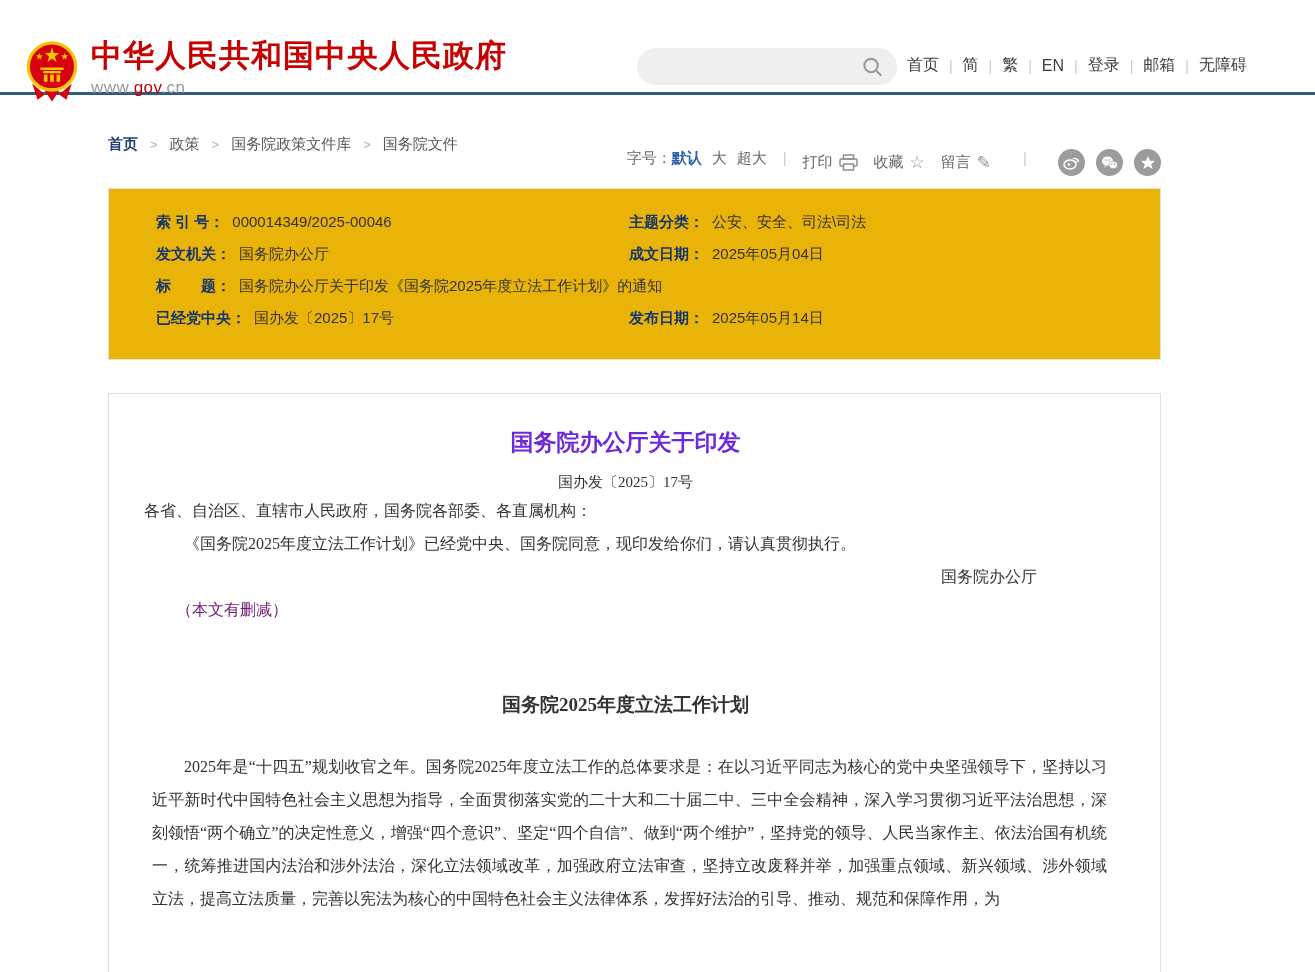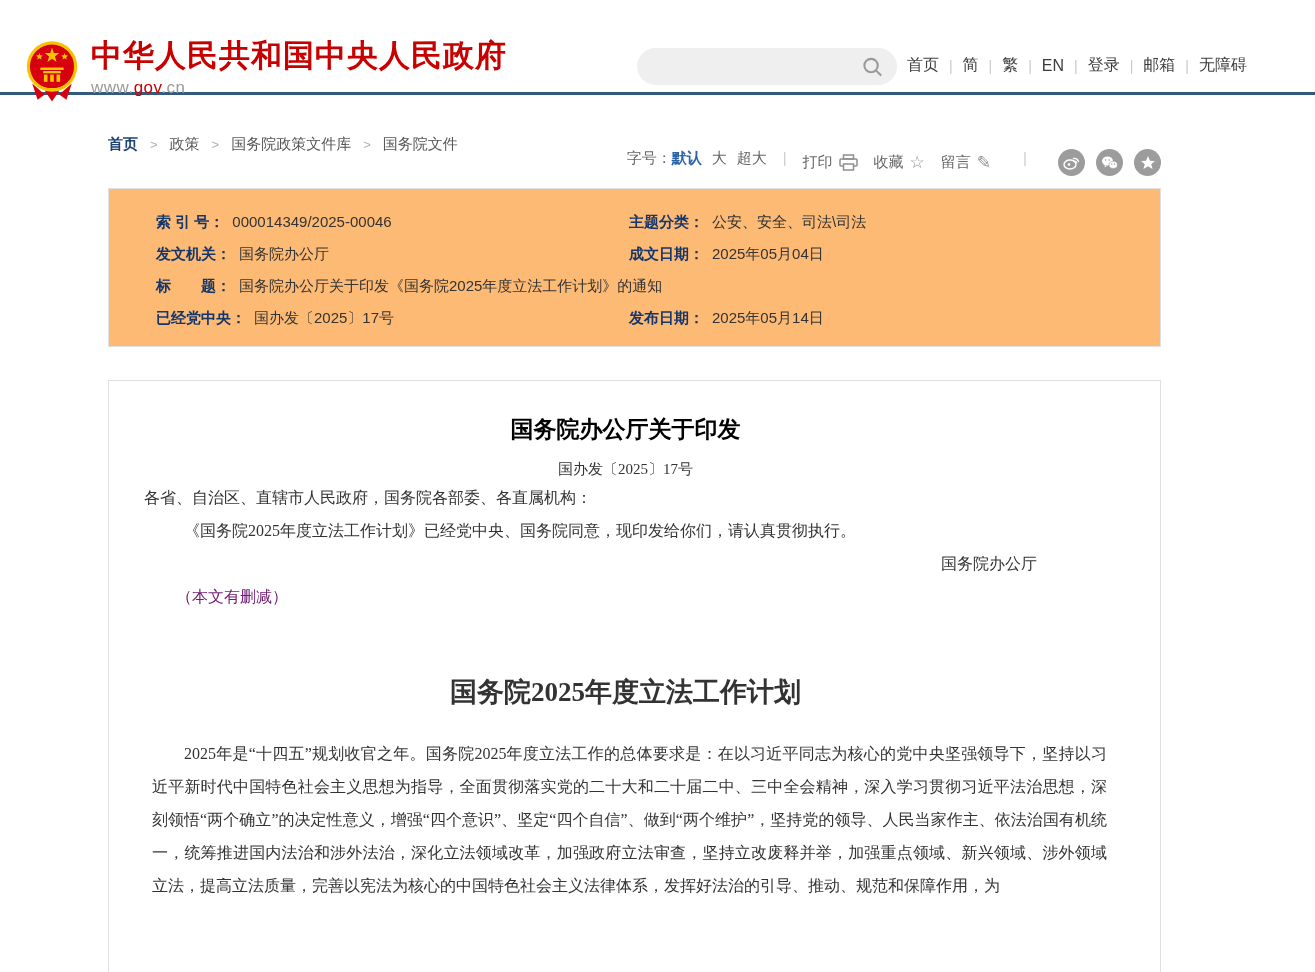--- a/index.html
+++ b/index.html
@@ -44,45 +44,45 @@
   .tool-item:last-of-type { margin-right:0; }
   .tool-item .glyph { margin-left:6px; color:#8f8f8f; font-size:17px; line-height:1; }
   .share-icons { display:flex; align-items:center; margin-left:4px; }
   .share-circle {
     width:27px; height:27px; border-radius:50%; background:#9c9c9c;
     display:flex; align-items:center; justify-content:center; margin-left:11px; cursor:pointer;
   }
 
   
   .meta-card {
-    width:1053px; margin:12px 0 0 108px; border:1px solid #e0e0e0; background:#fdba74;
-    padding:17px 0 12px 0; font-size:15px;
+    width:1053px; margin:12px 0 0 108px; border:1px solid #e0e0e0; background:#eab308;
+    padding:17px 0 25px 0; font-size:15px;
   }
   .meta-row { display:flex; line-height:32px; }
   .meta-cell { display:flex; white-space:nowrap; }
   .meta-cell.left  { width:520px; padding-left:47px; }
   .meta-cell.right { flex:1; }
   .meta-cell.full  { padding-left:47px; }
   .meta-label { font-weight:bold; color:#15366b; }
   .meta-value { color:#333; margin-left:8px; }
 
   
   .doc-card {
     width:1053px; margin:33px 0 0 108px; border:1px solid #e0e0e0; background:#fff;
     padding:30px 53px 60px 35px; height:640px;
     font-family:"Liberation Serif", serif;
   }
-  .doc-title { text-align:center; font-size:23px; font-weight:bold; color:#000000; line-height:37px; font-family:"Liberation Serif", serif; }
+  .doc-title { text-align:center; font-size:23px; font-weight:bold; color:#6d28d9; line-height:37px; font-family:"Liberation Serif", serif; }
   .doc-number { text-align:center; font-size:15px; color:#333; margin-top:9px; line-height:24px; }
   .doc-body { font-size:16px; line-height:33px; color:#333; }
   .p-recipients { }
   .p-indent { text-indent:2em;margin-left:8px; }
   .signature { text-align:right; padding-right:70px; }
   .p-note { text-indent:2em; color:#701a75; }
-  .section-title { text-align:center; font-size:27px; font-weight:bold; color:#333; margin-top:64px; line-height:30px; }
+  .section-title { text-align:center; font-size:19px; font-weight:bold; color:#333; margin-top:64px; line-height:30px; }
   .p-main { margin-top:30px; text-align:justify; }
 </style>
 </head>
 <body>
 
 <header class="site-header">
   <div class="logo-wrap">
     <svg class="emblem" viewBox="0 0 60 72" xmlns="http://www.w3.org/2000/svg">
       <path d="M8 50 L14 68 L22 62 Z" fill="#d7000f"></path>
       <path d="M52 50 L46 68 L38 62 Z" fill="#d7000f"></path>

